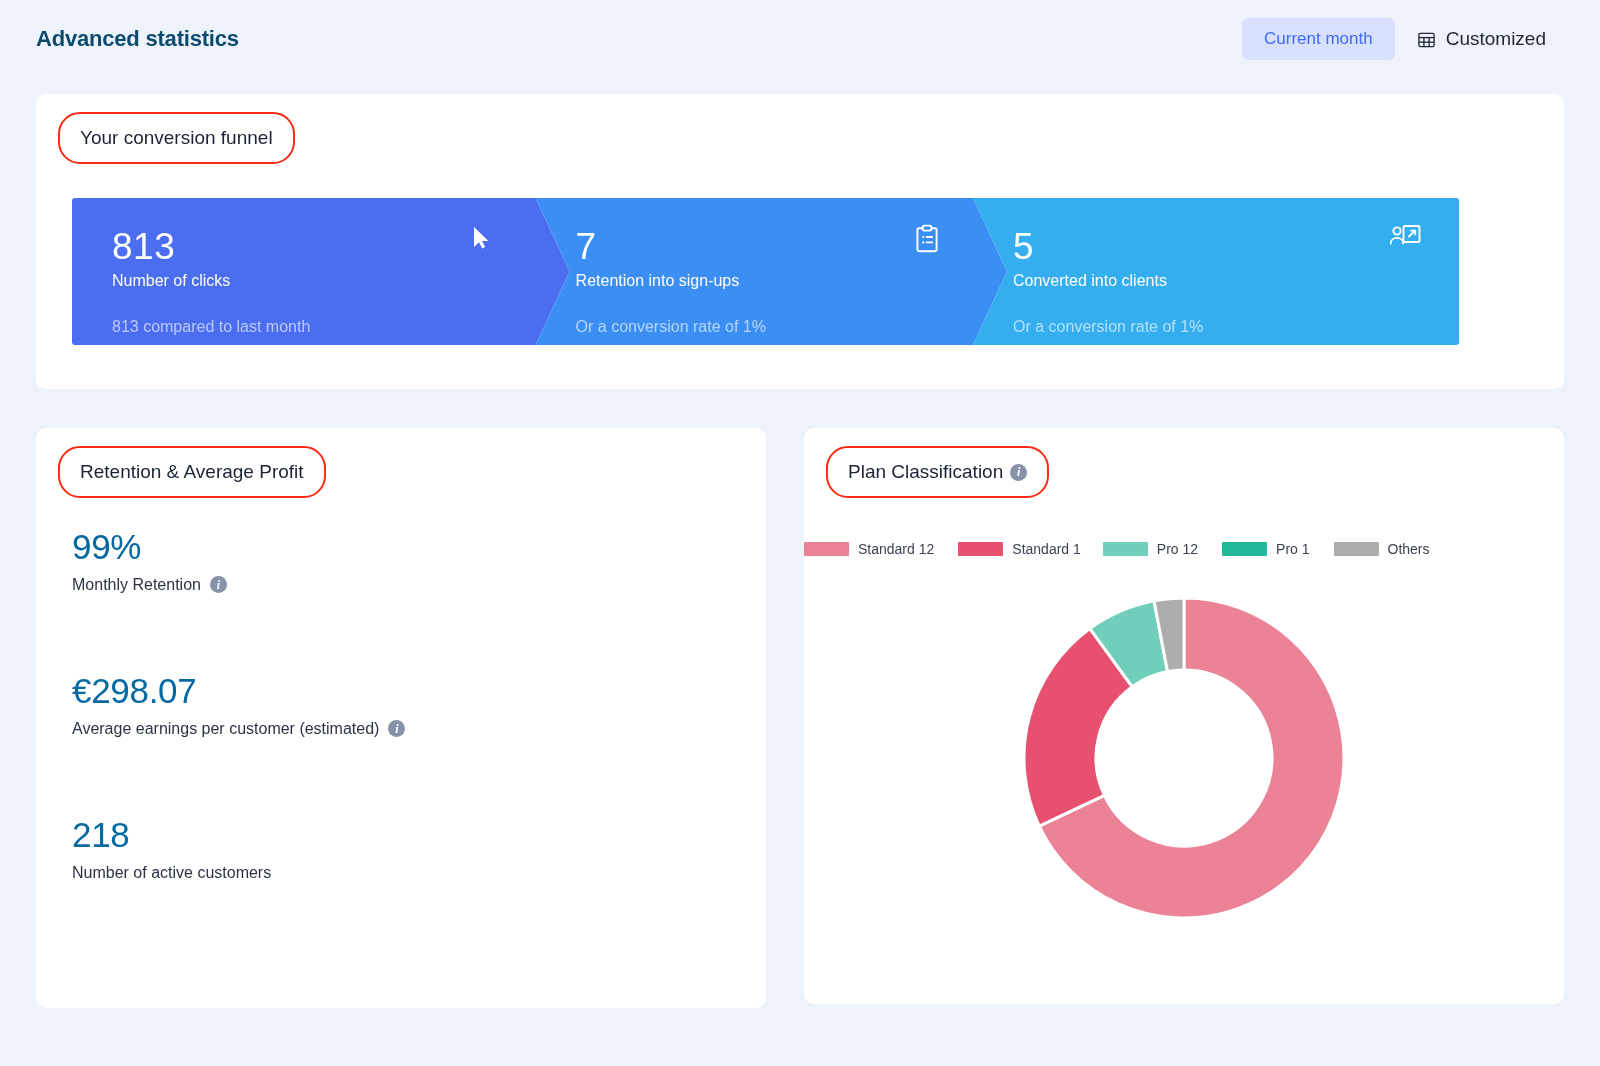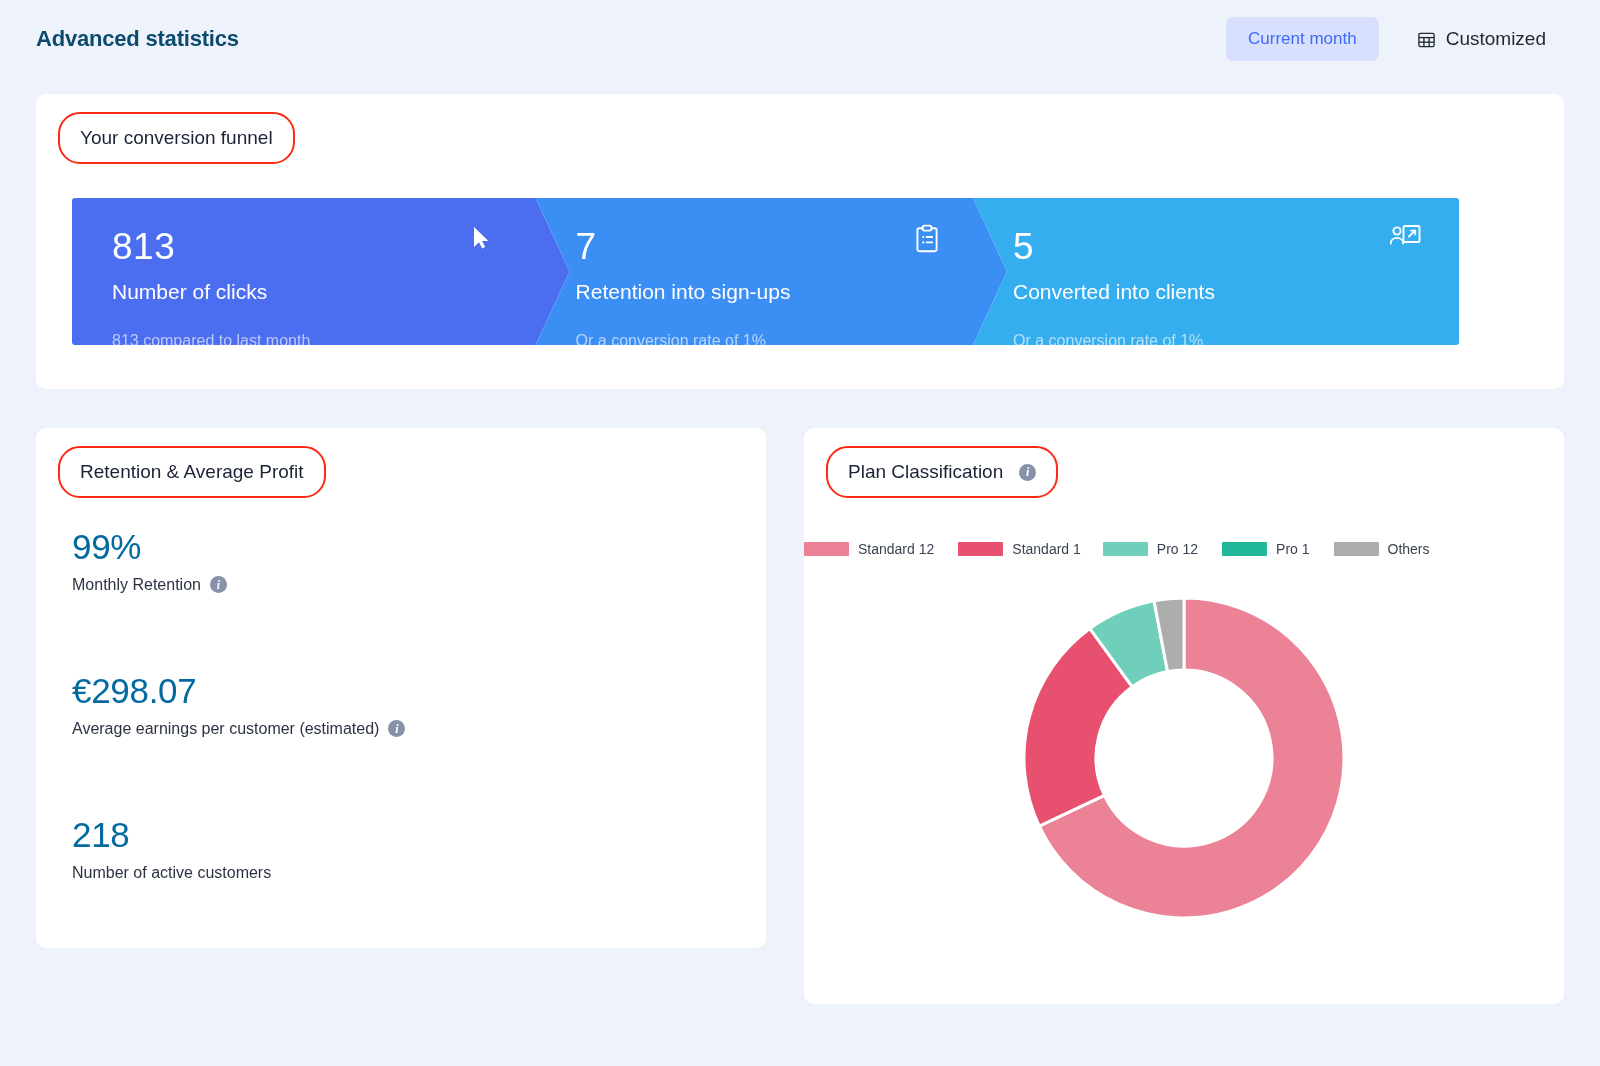--- a/index.html
+++ b/index.html
@@ -13,52 +13,52 @@
 
   
   .header {
     position: absolute; top: 0; left: 0; right: 0; height: 78px;
     display: flex; align-items: center; justify-content: space-between;
     padding: 0 36px;
   }
   .page-title {
     font-size: 22px; font-weight: bold; color: #0c4a6e; letter-spacing: -0.2px;
   }
-  .header-controls { display: flex; gap: 20px; }
+  .header-controls { display: flex; align-items: center; gap: 4px; }
   .range-btn {
     padding: 11px 22px; border-radius: 7px; font-size: 17px;
     background: #d8e0fd; color: #3d6bf5; border: none; cursor: pointer;
     font-family: inherit;
   }
   .custom-btn {
     display: flex; align-items: center; gap: 10px;
     padding: 11px 18px; border-radius: 7px; font-size: 19px;
     background: transparent; color: #1f2733; border: none; cursor: pointer;
     font-family: inherit;
   }
   .cal-icon { width: 19px; height: 19px; display: block; }
 
   
   .card {
     position: absolute; background: #fff; border-radius: 10px;
   }
   #funnel-card { left: 36px; top: 94px; width: 1528px; height: 295px; }
-  #retention-card { left: 36px; top: 428px; width: 730px; height: 520px; }
+  #retention-card { left: 36px; top: 428px; width: 730px; height: 580px; }
   #plan-card { left: 804px; top: 428px; width: 760px; height: 576px; }
 
   
   .annot {
     display: inline-block; position: relative;
     border: 2.5px solid #fc2a14; border-radius: 22px;
     padding: 13px 20px;
   }
   .card-title {
     font-size: 19px; color: #1b2437; font-weight: normal; white-space: nowrap;
   }
-  .title-row { display: flex; align-items: center; gap: 16px; }
+  .title-row { display: flex; align-items: center; gap: 7px; }
 
   .info-badge {
     width: 17px; height: 17px; border-radius: 50%;
     background: #8792a8; color: #fff;
     font-size: 12px; font-weight: bold; font-style: italic;
     display: inline-flex; align-items: center; justify-content: center;
     line-height: 1; flex: none; font-family: "Liberation Serif", serif;
   }
 
   
@@ -69,21 +69,21 @@
   .fstep {
     position: relative; height: 100%; padding: 30px 0 0 40px; color: #fff;
   }
   .fstep.s1 { width: 34.2%; background: #4b6ef0; border-radius: 3px 0 0 3px; }
   .fstep.s2 { width: 32.4%; background: #3b8ef3; margin-left: -34px; }
   .fstep.s3 { width: 33.4%; background: #35aef0; margin-left: -34px; border-radius: 0 3px 3px 0; }
   .fstep.s1 { clip-path: polygon(0 0, calc(100% - 34px) 0, 100% 50%, calc(100% - 34px) 100%, 0 100%); }
   .fstep.s2, .fstep.s3 { clip-path: polygon(0 0, calc(100% - 34px) 0, 100% 50%, calc(100% - 34px) 100%, 0 100%, 34px 50%); }
   .fstep.s3 { clip-path: polygon(0 0, 100% 0, 100% 100%, 0 100%, 34px 50%); }
   .fstep .big { font-size: 37px; font-weight: normal; line-height: 1.05; letter-spacing: 0.5px; }
-  .fstep .lbl { font-size: 21px; margin-top: 13px; }
+  .fstep .lbl { font-size: 16px; margin-top: 5px; }
   .fstep .sub { font-size: 16px; margin-top: 28px; color: rgba(255,255,255,0.62); }
   .fstep .ficon {
     position: absolute; top: 26px; width: 30px; height: 30px;
   }
   .fstep.s1 .ficon { right: 78px; top: 28px; width: 20px; height: 24px; }
   .fstep.s2 .ficon { right: 63px; }
   .fstep.s3 .ficon { right: 40px; }
 
   
   .stat { position: absolute; left: 36px; }

